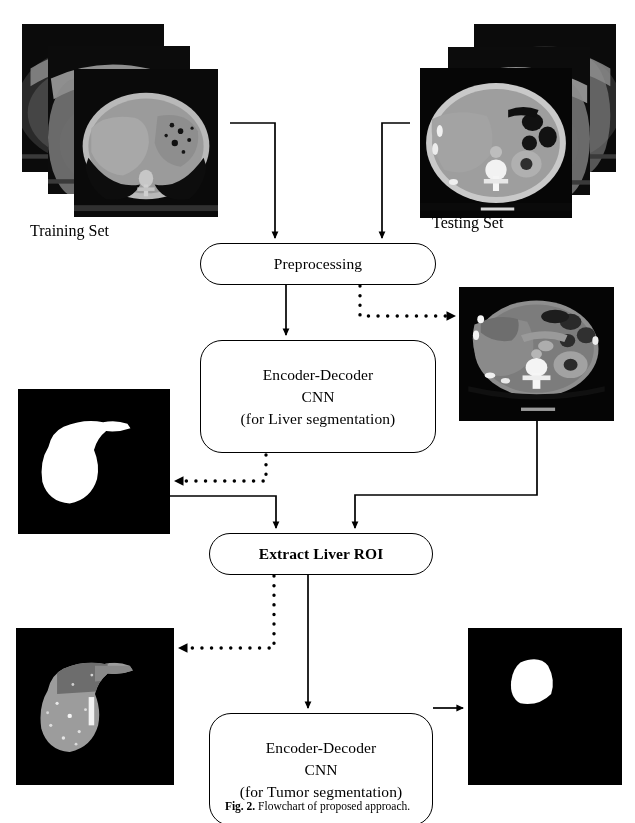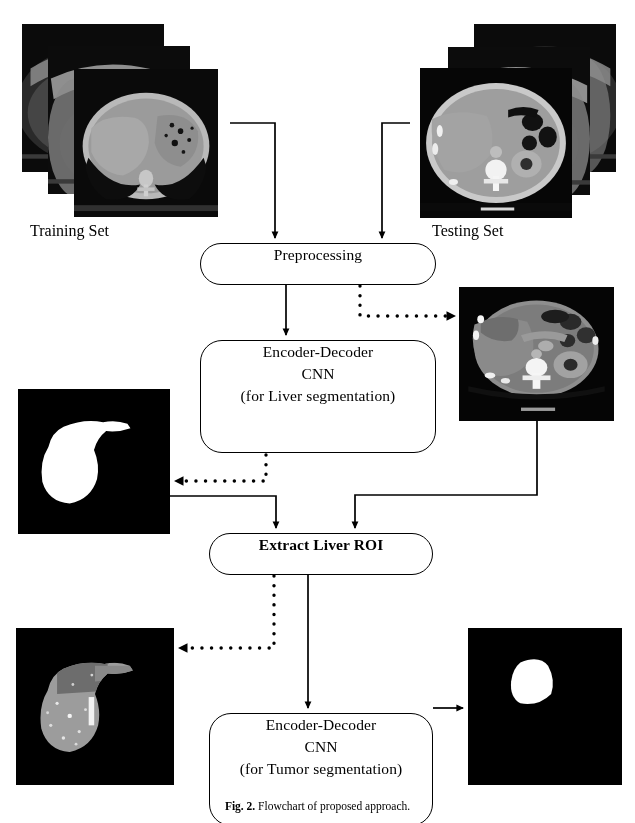--- a/index.html
+++ b/index.html
@@ -29,21 +29,21 @@
   }
 
   
   .proc-box {
     position: absolute;
     box-sizing: border-box;
     border: 1.6px solid #000;
     border-radius: 22px;
     background: #ffffff;
     display: flex;
-    align-items: flex-start;
+    align-items: center;
     justify-content: center;
     text-align: center;
     z-index: 8;
   }
   .proc-label {
     font-size: 15.5px;
     line-height: 1.42;
     letter-spacing: .1px;
     white-space: pre-line;
     padding: 0 8px;
@@ -196,21 +196,21 @@
 
           <ellipse cx="13" cy="42" rx="2" ry="4" fill="#f0f0f0"></ellipse>
           <ellipse cx="10" cy="54" rx="2" ry="4" fill="#ececec"></ellipse>
           <ellipse cx="22" cy="76" rx="3" ry="2" fill="#efefef"></ellipse>
           <rect x="0" y="90" width="100" height="5" fill="#0a0a0a"></rect>
           <rect x="40" y="93" width="22" height="2" fill="#d8d8d8"></rect>
         </svg>
       </div>
     </div>
   </div>
-  <div class="set-caption" style="left:432px; top:222px;">Testing Set</div>
+  <div class="set-caption" style="left:432px; top:214px;">Testing Set</div>
 
   <div class="proc-box" style="left:200px; top:243px; width:236px; height:42px;">
     <span class="proc-label">Preprocessing</span>
   </div>
 
   <div class="proc-box" style="left:200px; top:340px; width:236px; height:113px;">
     <span class="proc-label">Encoder-Decoder
 CNN
 (for Liver segmentation)</span>
   </div>

